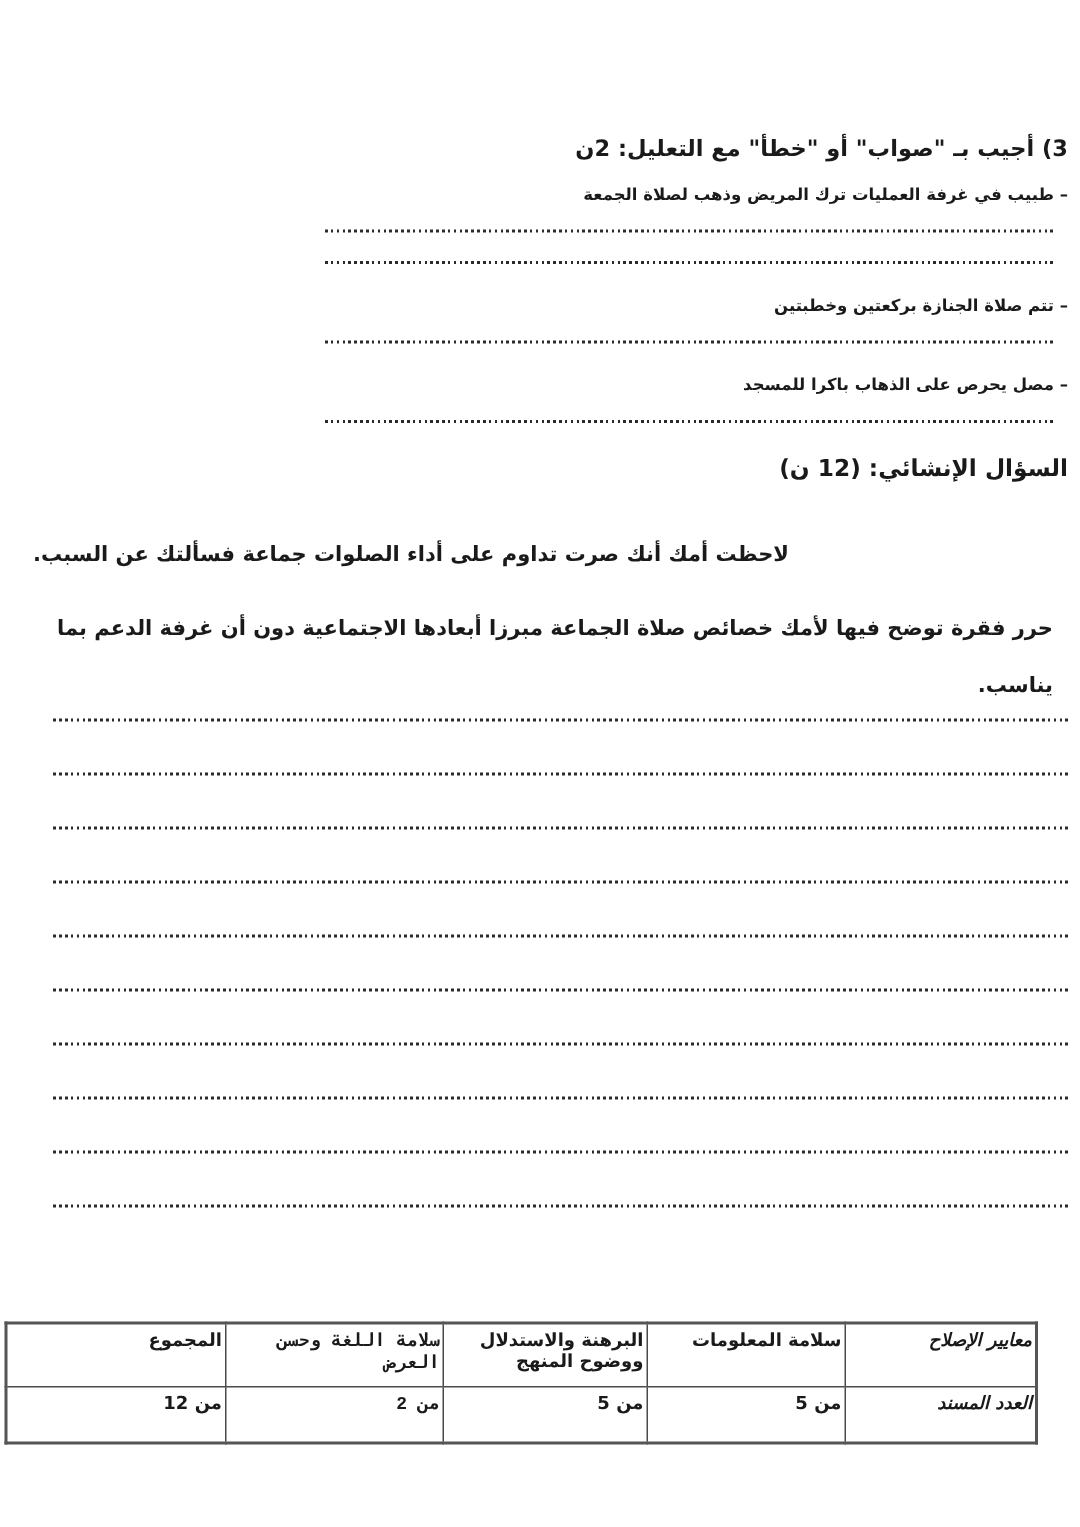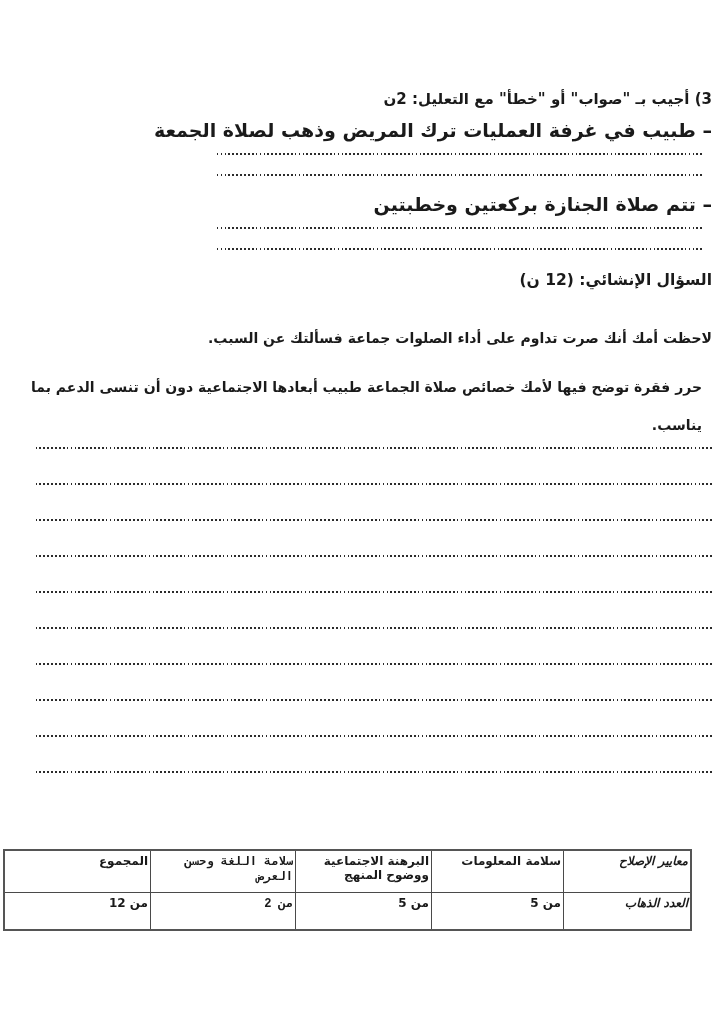--- a/index.html
+++ b/index.html
@@ -14,21 +14,21 @@
   .page { position: relative; width: 720px; height: 1018px; background: #fff; }
 
   
   .q3 { margin: 88px 8px 0 20px; }
   .q3-header {
     font-size: 15px; font-weight: bold;
     line-height: 22px; margin-bottom: 10px;
     text-align: right;
   }
   .statement {
-    font-size: 19px; font-weight: 600;
+    font-size: 11px; font-weight: 600;
     line-height: 20px; margin-bottom: 12px;
     text-align: right;
   }
   .dotline {
     height: 3px;
     background-image: repeating-linear-gradient(to left, #2b2b2b 0 1.7px, transparent 1.7px 3.9px);
     background-repeat: no-repeat;
     background-size: 100% 2.2px;
     background-position: bottom;
   }
@@ -37,21 +37,21 @@
   
   .essay { margin: 0 8px 0 22px; }
   .essay-heading {
     font-size: 15.5px; font-weight: bold;
     line-height: 24px; margin: 15px 0 34px 0;
     text-align: right;
   }
   .essay-p1 {
     font-size: 14px; font-weight: bold;
     line-height: 24px; margin: 0 0 18px 0;
-    text-align: right;
+    text-align: left;
   }
   .essay-p2 {
     font-size: 14px; font-weight: bold;
     line-height: 38px; margin: 0 10px 0 0;
     text-align: right;
   }
   .answer-lines { margin: 2px 12px 0 0; }
   .answer-lines .dotline { width: 678px; margin: 0 -12px 33px 0; }
 
   
@@ -83,55 +83,56 @@
     <div class="q3-header">3) أجيب بـ "صواب" أو "خطأ" مع التعليل: 2ن</div>
 
     <div class="statement">– طبيب في غرفة العمليات ترك المريض وذهب لصلاة الجمعة</div>
     <div class="dotline"></div>
 
     <div class="dotline"></div>
 
     <div class="statement">– تتم صلاة الجنازة بركعتين وخطبتين</div>
     <div class="dotline"></div>
 
+    <div class="statement">– مصل يحرص على الذهاب باكرا للمسجد</div>
     <div class="dotline"></div>
   </section>
 
   <section class="essay">
     <h2 class="essay-heading">السؤال الإنشائي: (12 ن)</h2>
 
     <p class="essay-p1">لاحظت أمك أنك صرت تداوم على أداء الصلوات جماعة فسألتك عن السبب.</p>
 
-    <p class="essay-p2">حرر فقرة توضح فيها لأمك خصائص صلاة الجماعة طبيب أبعادها الاجتماعية دون أن تنسى الدعم بما يناسب.</p>
+    <p class="essay-p2">حرر فقرة توضح فيها لأمك خصائص صلاة الجماعة مبرزا أبعادها الاجتماعية دون أن غرفة الدعم بما يناسب.</p>
 
     <div class="answer-lines" id="answer-lines">
         <div class="dotline"></div>
         <div class="dotline"></div>
         <div class="dotline"></div>
         <div class="dotline"></div>
         <div class="dotline"></div>
         <div class="dotline"></div>
         <div class="dotline"></div>
         <div class="dotline"></div>
         <div class="dotline"></div>
         <div class="dotline"></div>
       </div>
   </section>
 
   <table class="rubric">
     <tbody>
         <tr class="hdr">
       <td class="c0">معايير الإصلاح</td>
       <td class="c1">سلامة المعلومات</td>
-      <td class="c2">البرهنة الاجتماعية ووضوح المنهج</td>
+      <td class="c2">البرهنة والاستدلال ووضوح المنهج</td>
       <td class="c3">سلامة اللغة وحسن العرض</td>
       <td class="c4">المجموع</td>
     </tr>
     <tr class="val">
-      <td class="c0">العدد الذهاب</td>
+      <td class="c0">العدد المسند</td>
       <td class="c1">من 5</td>
       <td class="c2">من 5</td>
       <td class="c3">من 2</td>
       <td class="c4">من 12</td>
     </tr>
   </tbody>
     </table>
 
 </main>
 

